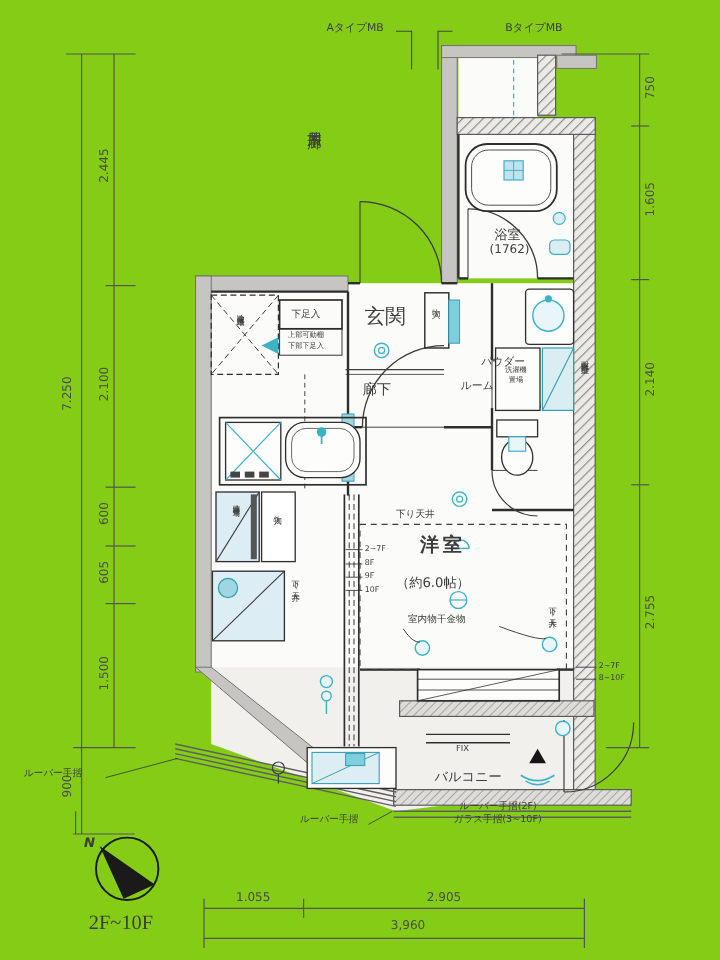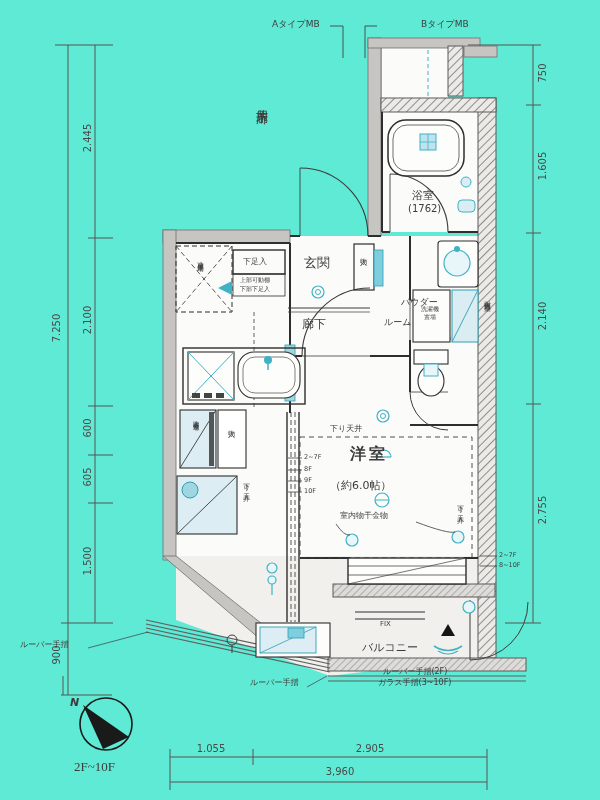--- a/index.html
+++ b/index.html
@@ -1,25 +1,25 @@
 <!DOCTYPE html>
 <html><head>
 <meta charset="utf-8">
 <style>
   html,body{margin:0;padding:0;}
-  #stage{position:relative;width:600px;height:800px;background:#5eead4;overflow:hidden;
+  #stage{position:relative;width:600px;height:800px;background:#84cc16;overflow:hidden;
          font-family:"DejaVu Sans",sans-serif;color:#3a3a3a;}
   #plan-svg{position:absolute;left:0;top:0;}
   .lbl{position:absolute;white-space:nowrap;color:#3c3c3c;line-height:1;}
   .v{writing-mode:vertical-rl;text-orientation:upright;letter-spacing:1px;}
   .dim{width:44px;text-align:center;font-size:10px;color:#4a4a4a;}
   .rot{transform:rotate(-90deg);transform-origin:center;}
   .s6{font-size:6px;}.s65{font-size:6.5px;}.s7{font-size:7px;}.s8{font-size:8px;}
   .s9{font-size:9px;}.s10{font-size:10px;}.s11{font-size:11px;}.s12{font-size:12px;}
-  .s13{font-size:13px;}.s16{font-size:16px;font-weight:bold;letter-spacing:3px;}
+  .s13{font-size:17px;}.s16{font-size:16px;font-weight:bold;letter-spacing:3px;}
   .it{font-style:italic;font-weight:bold;}
 </style>
 </head>
 <body>
 
 <div id="stage">
 
 <svg id="plan-svg" width="600" height="800" viewBox="0 0 600 800">
   <defs>
     <pattern id="hatch" width="6" height="6" patternUnits="userSpaceOnUse" patternTransform="rotate(45)">

